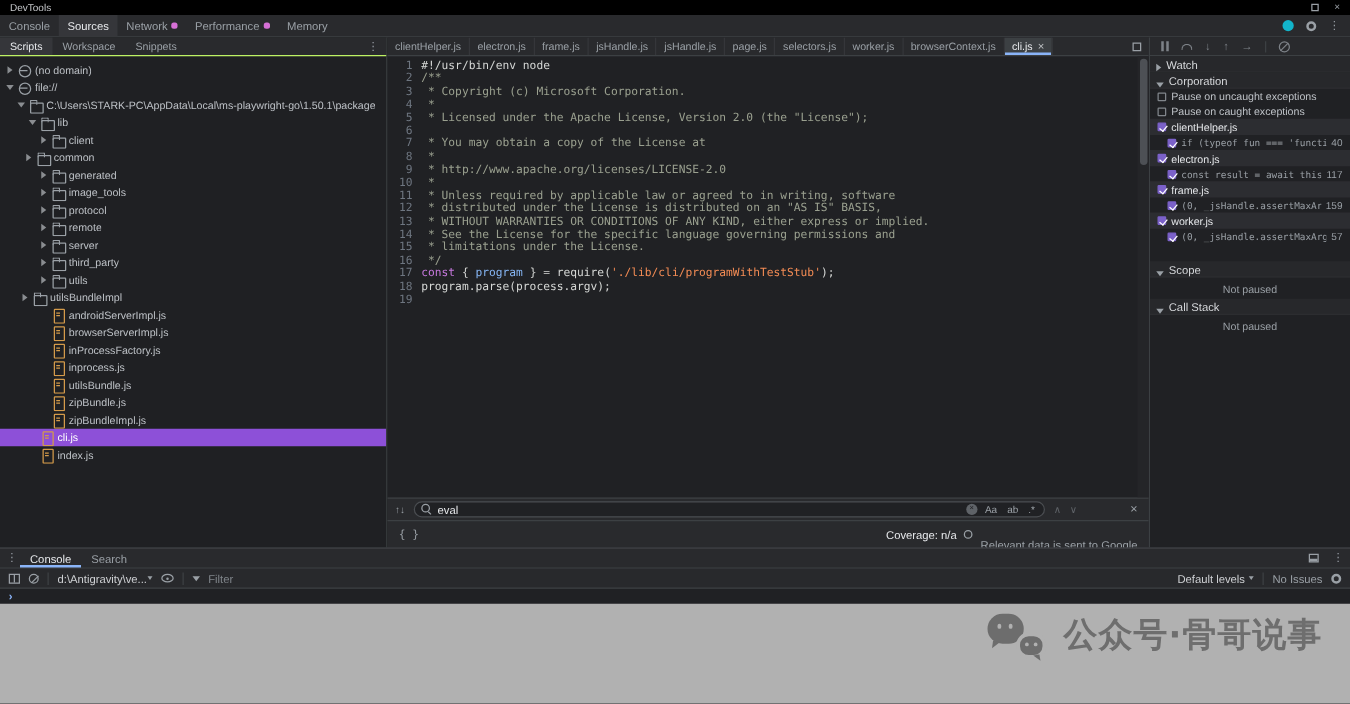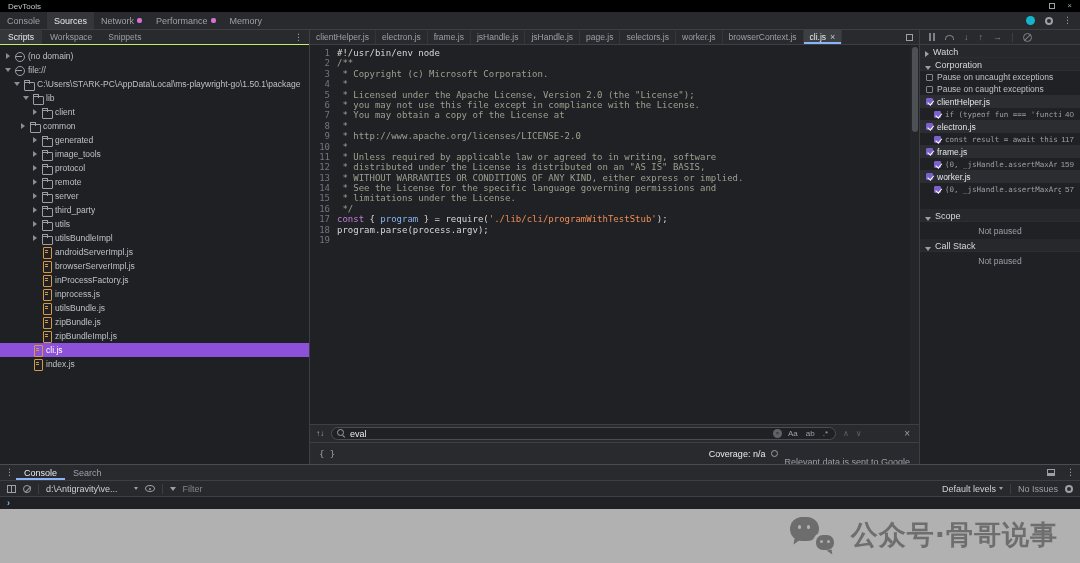--- a/index.html
+++ b/index.html
@@ -115,33 +115,33 @@
   .ctab{height:100%;display:flex;align-items:center;padding:0 8px;color:#9aa0a6;}
   .ctab.active{color:#e8eaed;box-shadow:inset 0 -2px 0 #8ab4f8;}
   .dockico{width:8px;height:7px;border:1px solid #9aa0a6;position:relative;margin-right:9px;}
   .dockico::after{content:'';position:absolute;left:0;right:0;bottom:0;height:2px;background:#9aa0a6;}
   .dtoolbar2{height:16px;background:#28292c;display:flex;align-items:center;gap:7px;padding:0 7px;border-bottom:1px solid #3c4043;flex:0 0 auto;}
   .sbico{width:9px;height:8px;border:1px solid #9aa0a6;position:relative;}
   .sbico::after{content:'';position:absolute;left:2.5px;top:0;bottom:0;border-left:1px solid #9aa0a6;}
   .clrico{position:relative;width:8px;height:8px;border:1px solid #9aa0a6;border-radius:50%;}
   .clrico::after{content:'';position:absolute;left:0;top:3px;width:8px;border-top:1px solid #9aa0a6;transform:rotate(-45deg);}
   .vsep{width:1px;height:10px;background:#3c4043;}
-  .ctx{display:flex;align-items:center;gap:16px;color:#cfd1d4;}
+  .ctx{display:flex;align-items:center;gap:0;color:#cfd1d4;}
   .caret{border-top:3px solid #9aa0a6;border-left:2.5px solid transparent;border-right:2.5px solid transparent;}
   .eyeico{position:relative;width:10px;height:7px;border:1px solid #9aa0a6;border-radius:50%;}
   .eyeico::after{content:'';position:absolute;left:3px;top:1.5px;width:2px;height:2px;border-radius:50%;background:#9aa0a6;}
   .funnel{border-top:4px solid #9aa0a6;border-left:3px solid transparent;border-right:3px solid transparent;}
   .fph{color:#80868b;}
   .levels{display:flex;align-items:center;gap:3px;color:#cfd1d4;margin-left:auto;}
   .issues{color:#9aa0a6;}
   .promptrow{flex:1;display:flex;align-items:center;padding:0 7px;gap:5px;}
   .chev{color:#8ab4f8;font-weight:bold;}
 
   
-  .band{height:54px;background:#b1b1b1;position:relative;flex:0 0 auto;}
+  .band{height:80px;background:#b1b1b1;position:relative;flex:0 0 auto;}
   .wm{position:absolute;right:22px;top:7px;display:flex;align-items:center;gap:13px;}
   .wechat{position:relative;width:48px;height:38px;display:block;}
   .bub-big{position:absolute;left:0;top:1px;width:29px;height:24px;background:#6d6d6d;border-radius:13px;display:block;}
   .bub-big::after{content:'';position:absolute;left:4px;bottom:-4px;border-top:6px solid #6d6d6d;border-right:6px solid transparent;transform:rotate(8deg);}
   .bub-small{position:absolute;right:1px;bottom:1px;width:24px;height:21px;background:#6d6d6d;border-radius:10px;border:3px solid #b1b1b1;display:block;}
   .bub-small::after{content:'';position:absolute;right:2px;bottom:-5px;border-top:5px solid #6d6d6d;border-left:5px solid transparent;transform:rotate(-10deg);}
   .weye{position:absolute;width:3.5px;height:3.5px;border-radius:50%;background:#b1b1b1;display:block;}
   .weye.s{width:3px;height:3px;}
   .wmtext{font-size:27px;color:#6e6e6e;font-weight:600;letter-spacing:1px;line-height:38px;font-family:"DejaVu Sans",sans-serif;}
 </style>
@@ -258,21 +258,21 @@
         <div class="trow" style="padding-left: 31px;">
           <span class="arrow collapsed"></span>
           <span class="ticon folder"></span>
           <span class="tlabel">third_party</span>
         </div>
         <div class="trow" style="padding-left: 31px;">
           <span class="arrow collapsed"></span>
           <span class="ticon folder"></span>
           <span class="tlabel">utils</span>
         </div>
-        <div class="trow" style="padding-left: 31px; text-align: center;">
+        <div class="trow" style="padding-left: 16px; text-align: center;">
           <span class="arrow collapsed"></span>
           <span class="ticon folder"></span>
           <span class="tlabel">utilsBundleImpl</span>
         </div>
         <div class="trow" style="padding-left: 31px;">
           <span class="arrow"></span>
           <span class="ticon jsfile"></span>
           <span class="tlabel">androidServerImpl.js</span>
         </div>
         <div class="trow" style="padding-left: 31px;">
@@ -372,21 +372,20 @@
           <div class="cline">
             <span class="gut">4</span>
             <span class="ltx"><span class="tk-comment"> *</span></span>
           </div>
           <div class="cline">
             <span class="gut">5</span>
             <span class="ltx"><span class="tk-comment"> * Licensed under the Apache License, Version 2.0 (the "License");</span></span>
           </div>
           <div class="cline">
             <span class="gut">6</span>
-            <span class="ltx"><span class="tk-comment"> * you may not use this file except in compliance with the License.</span></span>
           </div>
           <div class="cline">
             <span class="gut">7</span>
             <span class="ltx"><span class="tk-comment"> * You may obtain a copy of the License at</span></span>
           </div>
           <div class="cline">
             <span class="gut">8</span>
             <span class="ltx"><span class="tk-comment"> *</span></span>
           </div>
           <div class="cline">

